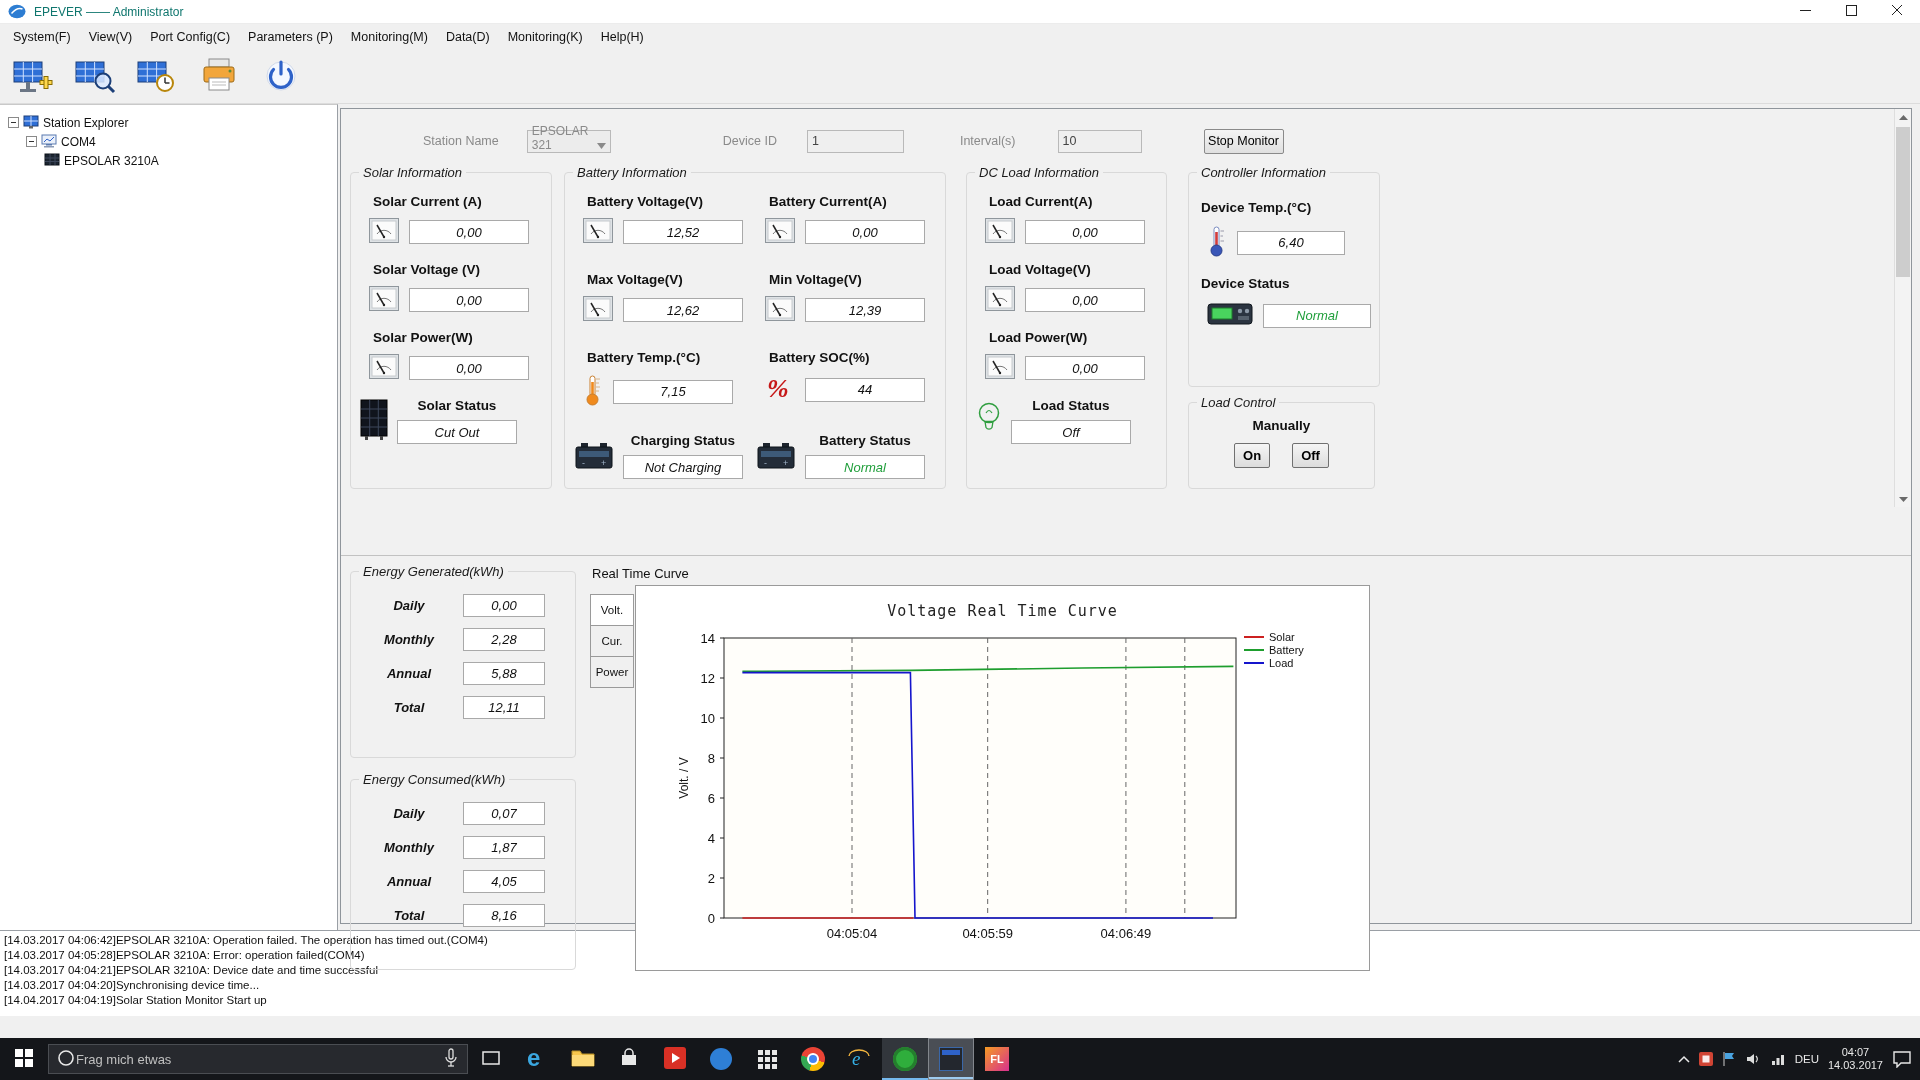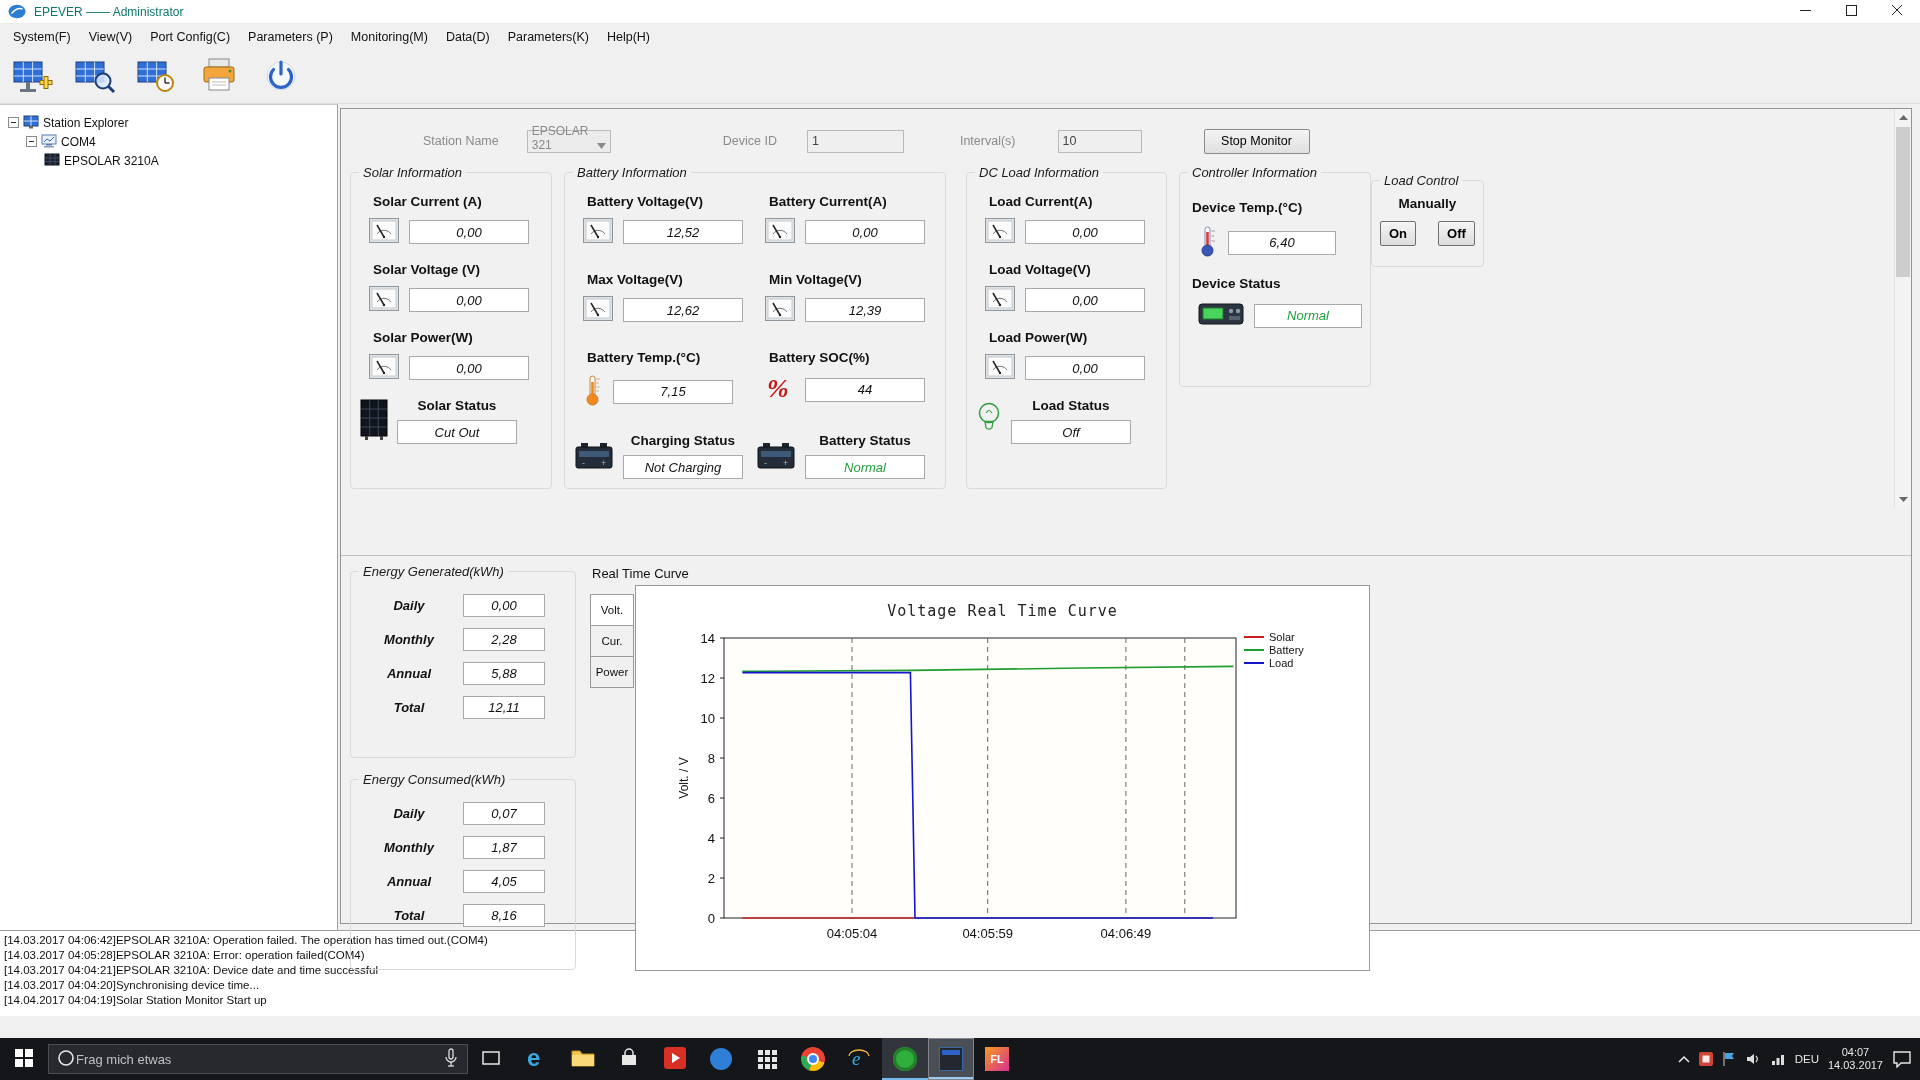--- a/index.html
+++ b/index.html
@@ -36,30 +36,30 @@
   .vscroll { position:absolute; right:0; top:0; bottom:0; width:17px; background:#f3f3f3; border-left:1px solid #dedede; }
   .vscroll .sarr { position:absolute; left:0; right:0; height:16px; display:flex; align-items:center; justify-content:center; }
   .vscroll .sarr.up { top:0; } .vscroll .sarr.down { bottom:0; }
   .vscroll .thumb { position:absolute; left:1px; right:1px; top:18px; height:150px; background:#cdcdcd; }
 
   
   .header-row { display:flex; align-items:center; padding:16px 0 8px 82px; height:56px; }
   .hdr-label { color:#8a8a8a; font-size:12.5px; }
   .hdr-select { width:84px; height:23px; background:#ececec; border:1px solid #b9b9b9; color:#8a8a8a; font-size:12px; display:flex; align-items:flex-end; justify-content:space-between; padding:0 4px; margin-left:28px; }
   .hdr-input { width:97px; height:23px; background:#efefef; border:1px solid #b9b9b9; color:#444; font-size:12.5px; padding:0 4px; font-family:"Liberation Sans", sans-serif; }
-  .stop-btn { width:106px; height:25px; background:linear-gradient(#f4f4f4,#e0e0e0); border:1px solid #8a8a8a; font-size:12.5px; border-radius:2px; font-family:"Liberation Sans", sans-serif; }
+  .stop-btn { width:80px; height:25px; background:linear-gradient(#f4f4f4,#e0e0e0); border:1px solid #8a8a8a; font-size:12.5px; border-radius:2px; font-family:"Liberation Sans", sans-serif; }
 
   
   .groups-row { display:flex; align-items:flex-start; padding-left:9px; }
   fieldset.group { border:1px solid #d9d9d9; border-radius:4px; padding:4px 8px 4px 8px; background:transparent; }
   fieldset.group legend { font-style:italic; font-size:13px; padding:0 4px; color:#1a1a1a; }
   .g-solar { width:202px; height:324px; }
   .g-batt  { width:382px; height:324px; margin-left:12px; }
   .g-load  { width:201px; height:324px; margin-left:20px; }
-  .right-col { width:187px; margin-left:12px; display:flex; flex-direction:row; }
+  .right-col { width:187px; margin-left:21px; display:flex; flex-direction:column; }
   .g-ctl { width:187px; height:222px; }
   .g-lc  { width:187px; height:94px; margin-top:8px; }
 
   .fi { margin:10px 0 16px 0; }
   .fi .lbl { font-weight:bold; font-size:13.5px; padding-left:14px; margin-bottom:9px; white-space:nowrap; }
   .frow { display:flex; align-items:center; gap:10px; padding-left:10px; }
   .vbox { width:120px; height:24px; background:#fff; border:1px solid #a9a9a9; display:flex; align-items:center; justify-content:center; font-style:italic; font-size:13px; }
   .vbox.w105 { width:108px; }
   .status { display:flex; align-items:center; gap:8px; margin-top:8px; }
   .status .scol { display:flex; flex-direction:column; gap:7px; align-items:center; }
@@ -157,21 +157,21 @@
     </div>
   </div>
 
   <div class="menubar">
     <span class="menu-item">System(F)</span>
     <span class="menu-item">View(V)</span>
     <span class="menu-item">Port Config(C)</span>
     <span class="menu-item">Parameters (P)</span>
     <span class="menu-item">Monitoring(M)</span>
     <span class="menu-item">Data(D)</span>
-    <span class="menu-item">Parameters(K)</span>
+    <span class="menu-item">Monitoring(K)</span>
     <span class="menu-item">Help(H)</span>
   </div>
 
   <div class="toolbar">
     <div class="tool-btn">
         <span><svg width="42" height="40" viewBox="0 0 42 40">
             <rect x="2" y="7" width="28" height="20" fill="#2f6fd6" stroke="#1c3f78"></rect>
             <g stroke="#cfe0ff" stroke-width="1">
               <line x1="11.3" y1="7" x2="11.3" y2="27"></line>
               <line x1="20.6" y1="7" x2="20.6" y2="27"></line>

